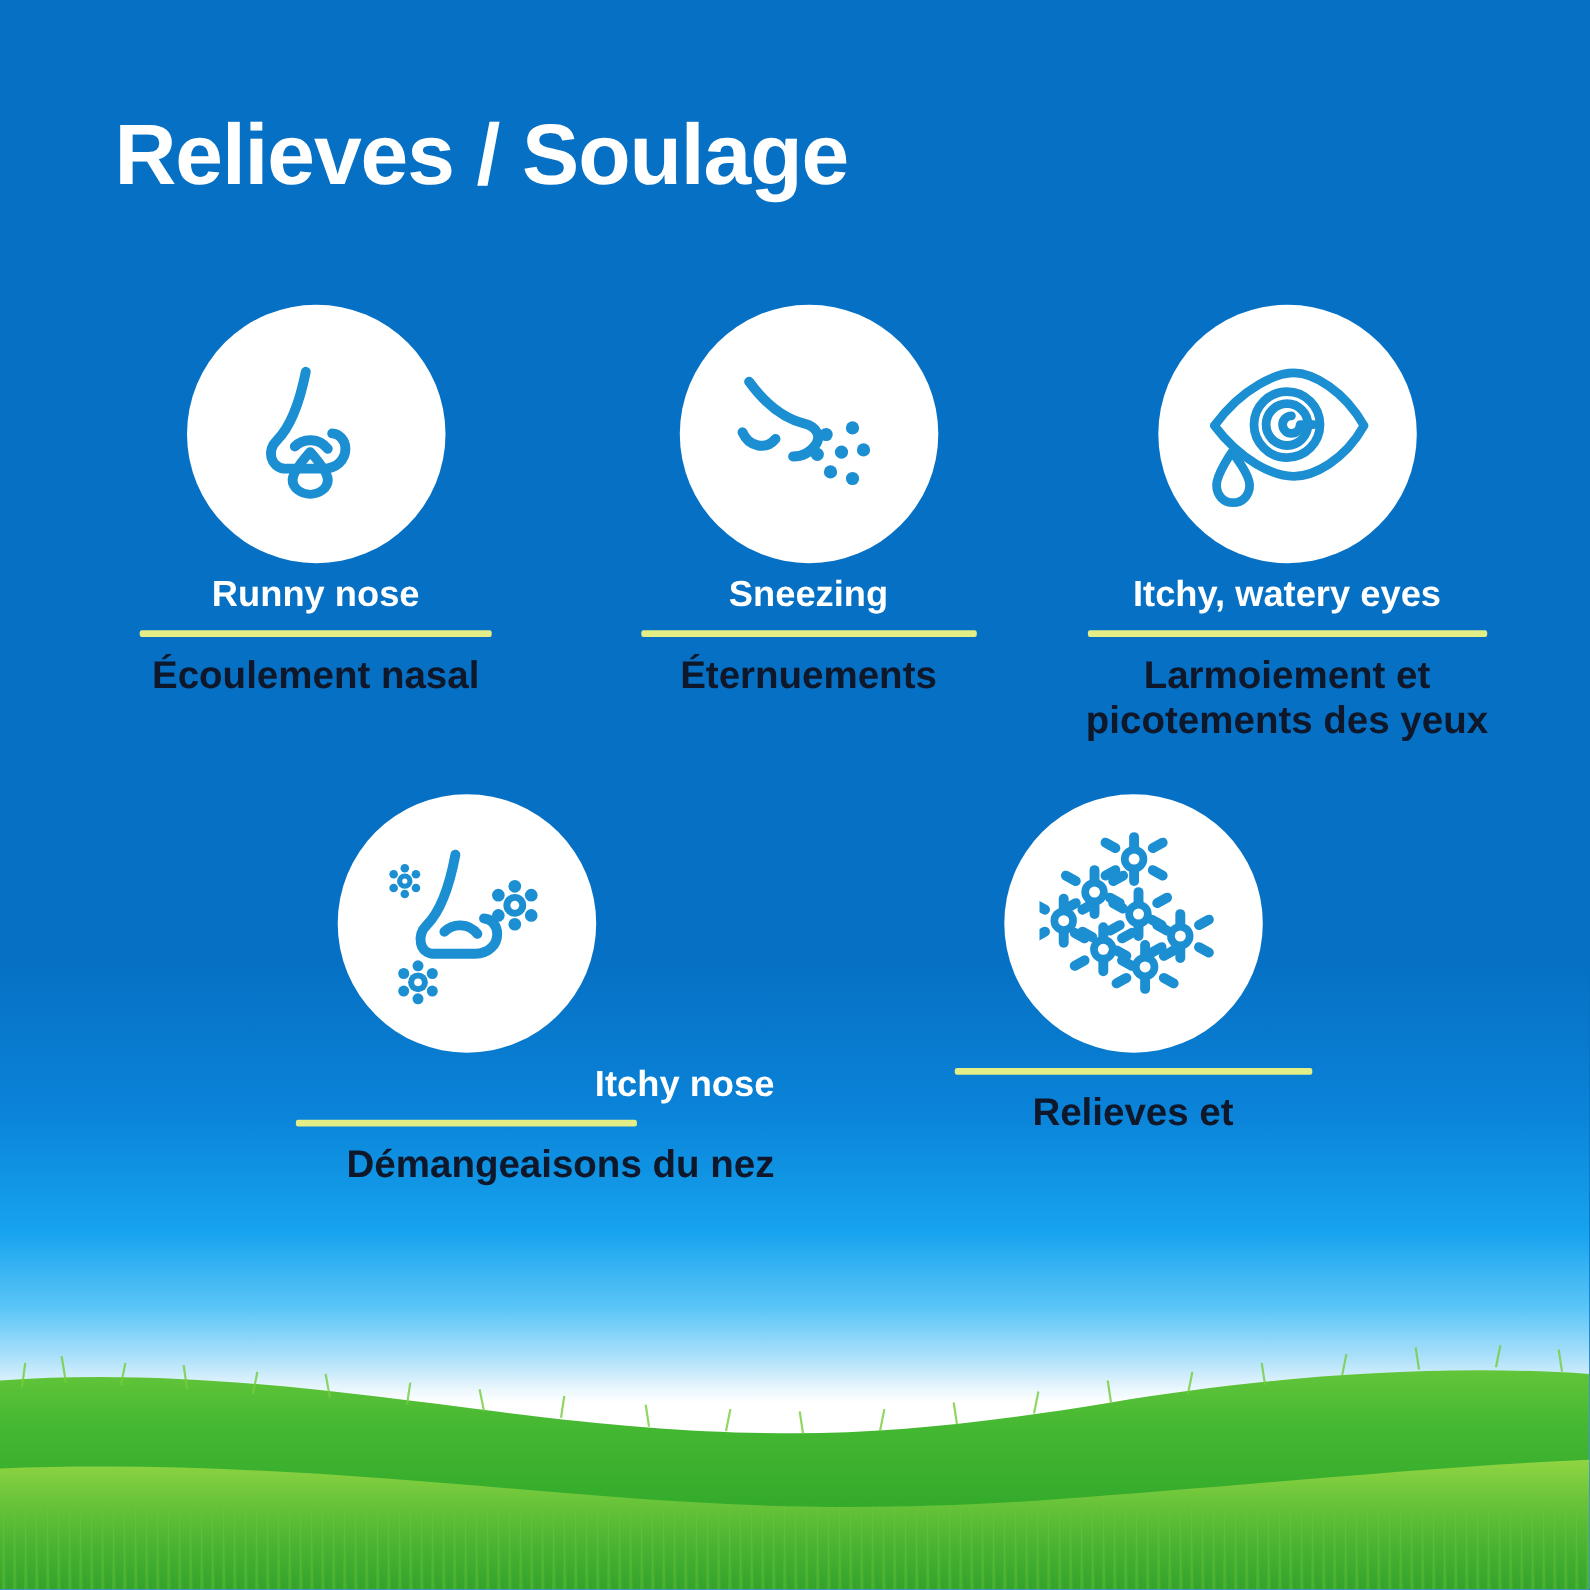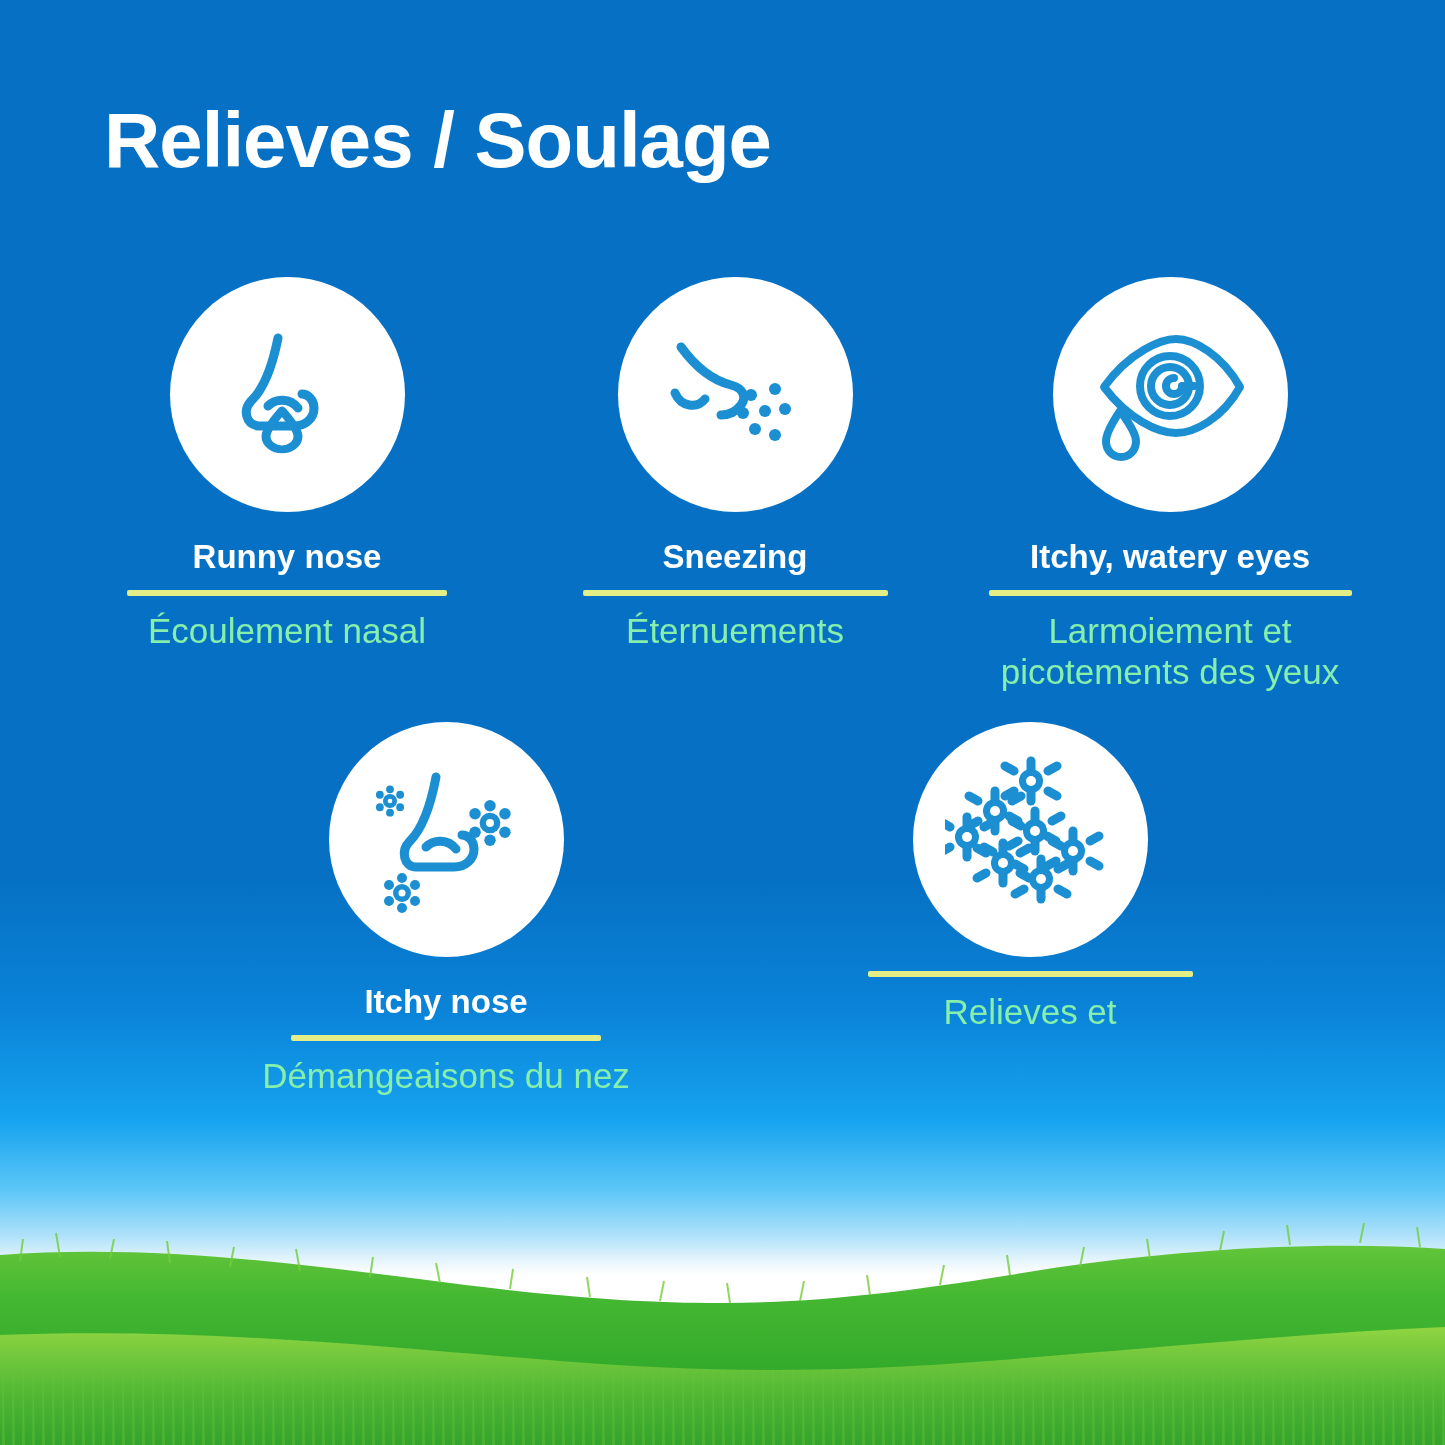--- a/index.html
+++ b/index.html
@@ -43,38 +43,38 @@
 
   .icon-circle {
     width:235px; height:235px; border-radius:50%;
     background:#ffffff; margin:0 auto;
     display:flex; align-items:center; justify-content:center;
   }
   .icon-circle svg { display:block; }
 
   .label-en {
     color:#ffffff; font-weight:bold; font-size:33px;
-    margin-top:26px; line-height:1.15; white-space:nowrap;
+    margin-top:9px; line-height:1.15; white-space:nowrap;
   }
   .divider {
     height:6px; background:#e4ee86; border-radius:2px;
     margin:14px auto 0 auto;
   }
   .label-fr {
-    color:#86efac; font-weight:normal; font-size:35px;
+    color:#0f172a; font-weight:bold; font-size:35px;
     margin-top:14px; line-height:1.18;
   }
 
   
   #item-runny-nose   { left:62px;  top:277px;  width:450px; }
   #item-sneezing     { left:540px; top:277px;  width:390px; }
   #item-itchy-eyes   { left:935px; top:277px;  width:470px; }
 
   
-  #item-itchy-nose   { left:166px; top:722px;  width:560px; }
+  #item-itchy-nose   { left:144px; top:722px;  width:560px;text-align:right; }
   #item-hives        { left:790px; top:722px;  width:480px; }
 
   #item-runny-nose   .divider { width:320px; }
   #item-sneezing     .divider { width:305px; }
   #item-itchy-eyes   .divider { width:363px; }
   #item-itchy-nose   .divider { width:310px; }
   #item-hives        .divider { width:325px; }
 </style>
 </head>
 <body>

